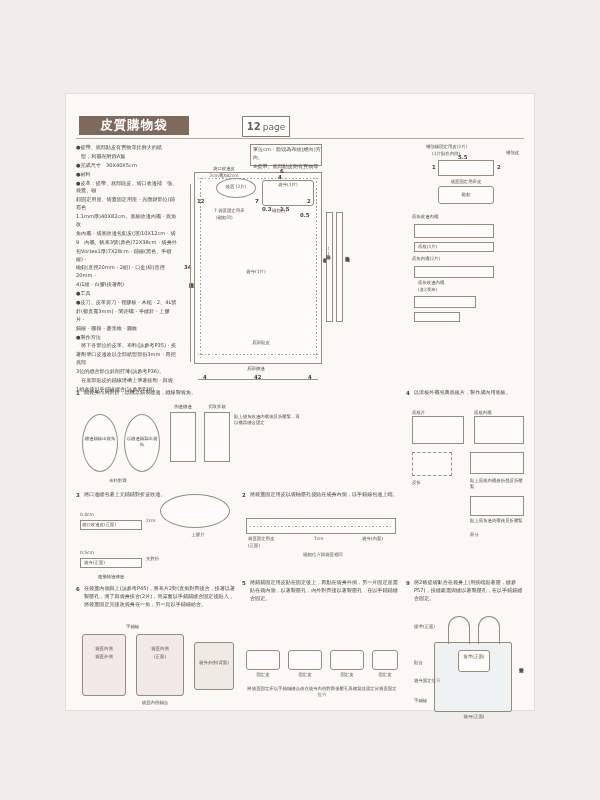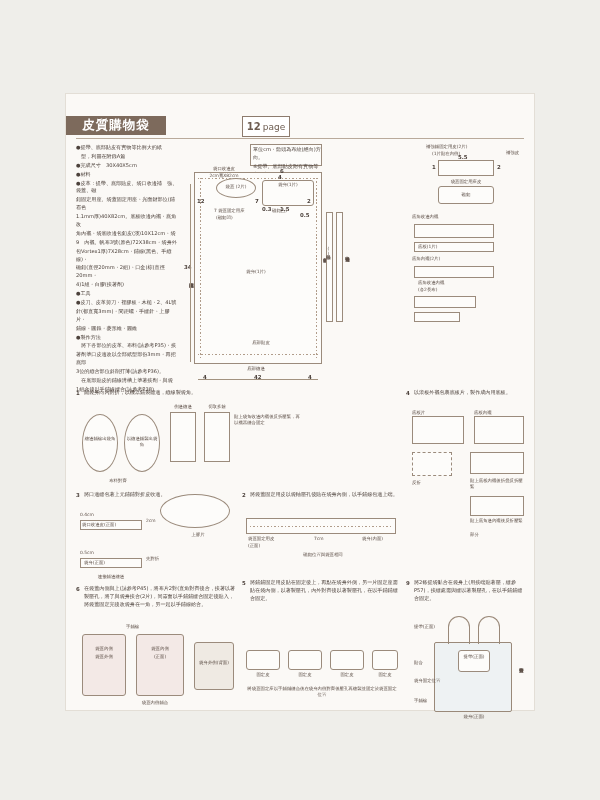--- a/index.html
+++ b/index.html
@@ -21,21 +21,21 @@
     position:absolute;left:0;top:0;width:600px;height:800px;
     text-align:center;
   }
   .wm-text{
     position:absolute;left:0;top:100px;width:600px;
     font-size:11px;font-weight:bold;color:#2b2b2b;
     letter-spacing:0.2px;
   }
   
   .title-bar{
-    position:absolute;left:0;top:22px;width:100px;height:19px;
+    position:absolute;left:13px;top:22px;width:110px;height:19px;
     background:#7d6a5c;color:#fff;
     font-size:12.5px;font-weight:bold;
     display:flex;align-items:center;justify-content:center;
     letter-spacing:1px;
   }
   .page-badge{
     position:absolute;left:176px;top:22px;width:46px;height:19px;
     border:1px solid #8d7b6d;background:#fff;
     font-size:9px;color:#6d5c50;
     display:flex;align-items:center;justify-content:center;

